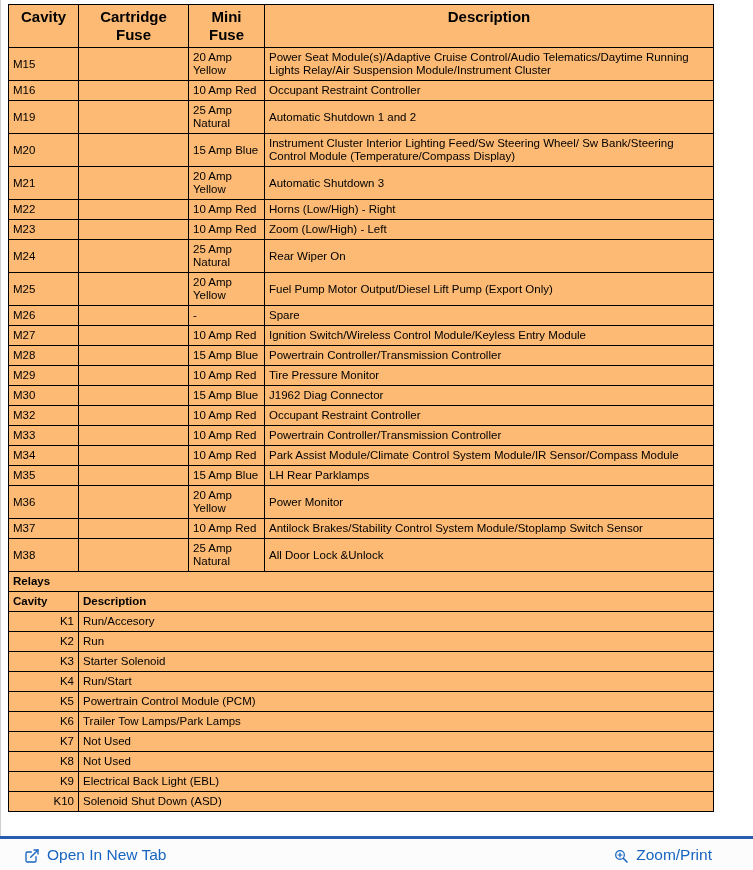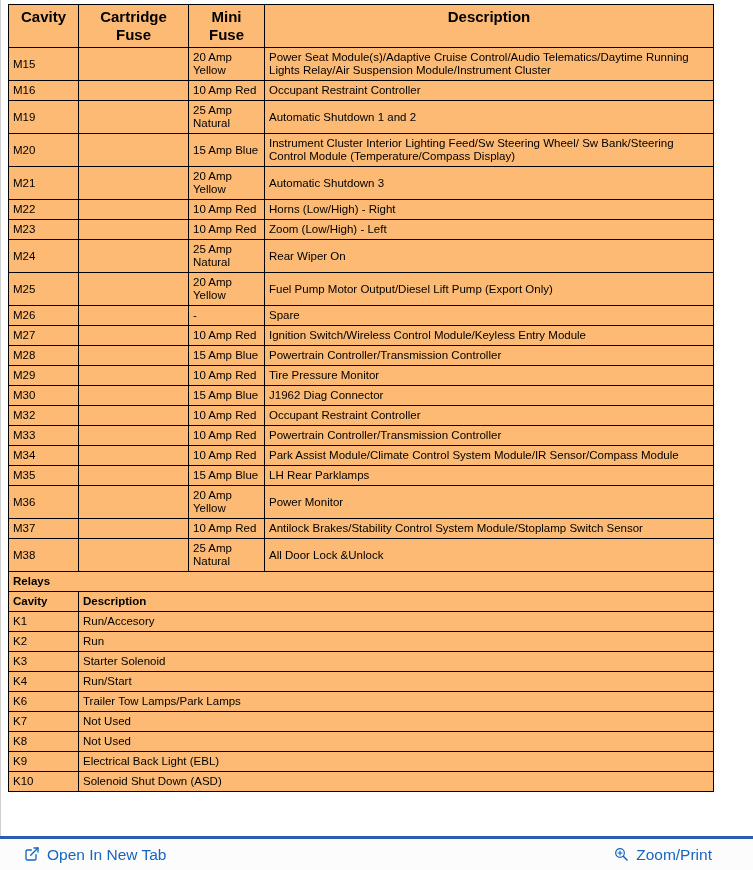--- a/index.html
+++ b/index.html
@@ -14,29 +14,29 @@
   table.fuse { border-collapse: collapse; width: 706px; table-layout: fixed; background: #fdba74; }
   table.fuse th, table.fuse td { border: 1px solid #000; color: #000; overflow: hidden; }
   table.fuse td { font-size: 11.5px; line-height: 13px; padding: 3px 4px; vertical-align: middle; }
 
   thead th { font-size: 15px; line-height: 18px; font-weight: bold; text-align: center; vertical-align: top; padding: 3px 2px; }
   th .wrap-narrow { display: inline-block; }
   th .w-cart { max-width: 80px; }
   th .w-mini { max-width: 42px; }
 
   .relay-title, .relay-head { font-weight: bold; font-size: 12px; }
-  .cell-relay-cavity { text-align: left; margin-top: 16px; }
+  .cell-relay-cavity { text-align: right; margin-top: 16px; }
 
   .footer {
     position: absolute; left: 0; right: 0; bottom: 0; height: 34px;
     background: #fcfcfc; border-top: 3px solid #2a5db0;
     display: flex; align-items: center; justify-content: space-between;
     padding: 0 41px 0 24px; box-sizing: border-box;
   }
-  .footer a { color: #1765c1; text-decoration: none; font-size: 15.5px; display: flex; align-items: flex-start; gap: 7px; }
+  .footer a { color: #1765c1; text-decoration: none; font-size: 15.5px; display: flex; align-items: flex-end; gap: 7px; }
   .icon { display: inline-flex; align-items: center; }
 </style>
 </head>
 <body>
 
 <div class="page-left-edge"></div>
 
 <div class="table-wrap">
   <table class="fuse">
     <colgroup>
@@ -199,20 +199,24 @@
           <td class="cell-relay-cavity">K2</td>
           <td colspan="3" class="cell-relay-description">Run</td>
         </tr>
         <tr>
           <td class="cell-relay-cavity">K3</td>
           <td colspan="3" class="cell-relay-description">Starter Solenoid</td>
         </tr>
         <tr>
           <td class="cell-relay-cavity">K4</td>
           <td colspan="3" class="cell-relay-description">Run/Start</td>
+        </tr>
+        <tr>
+          <td class="cell-relay-cavity">K5</td>
+          <td colspan="3" class="cell-relay-description">Powertrain Control Module (PCM)</td>
         </tr>
         <tr>
           <td class="cell-relay-cavity">K6</td>
           <td colspan="3" class="cell-relay-description">Trailer Tow Lamps/Park Lamps</td>
         </tr>
         <tr>
           <td class="cell-relay-cavity">K7</td>
           <td colspan="3" class="cell-relay-description">Not Used</td>
         </tr>
         <tr>

